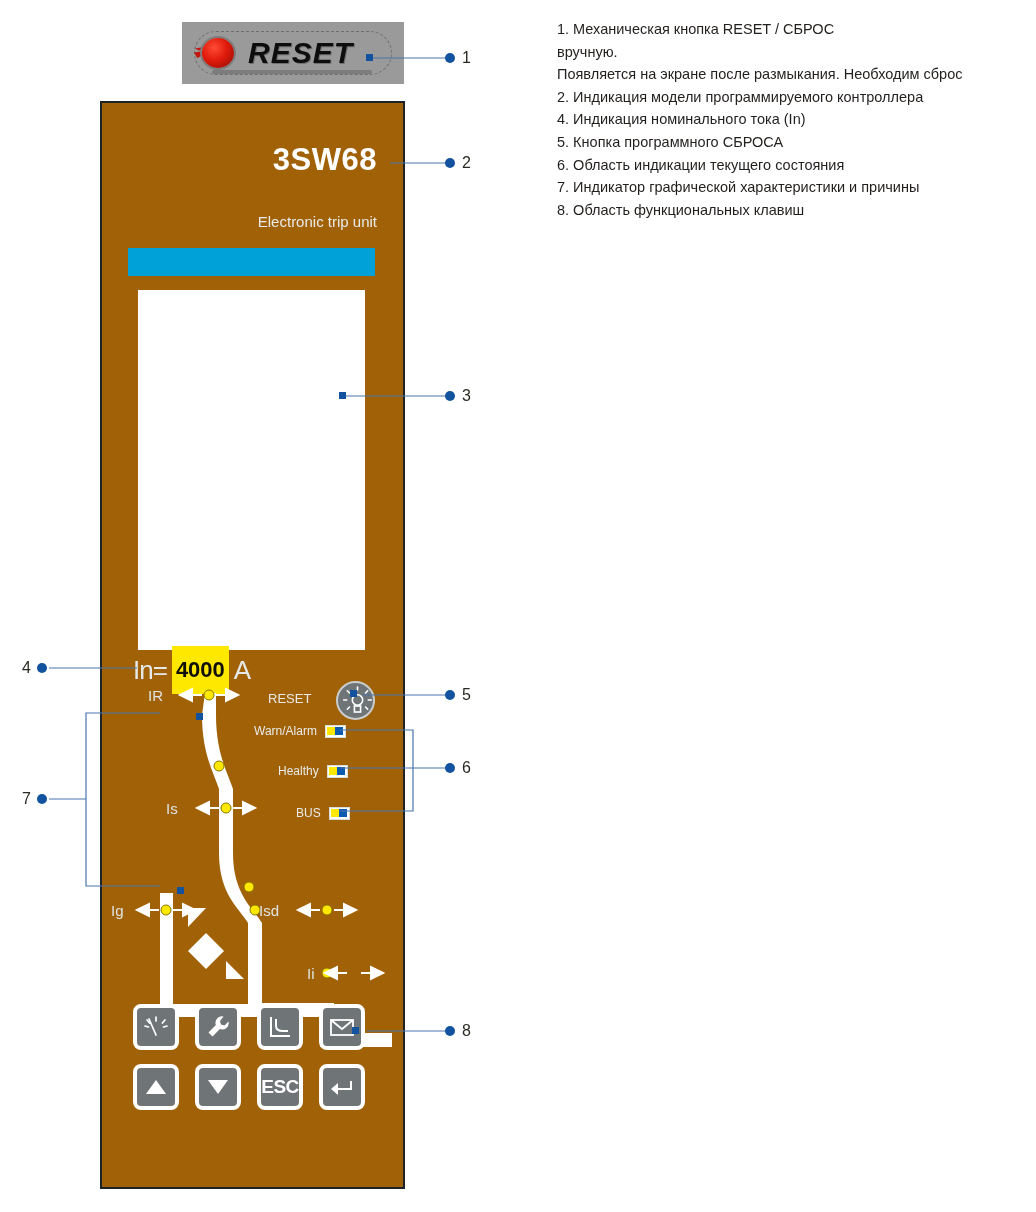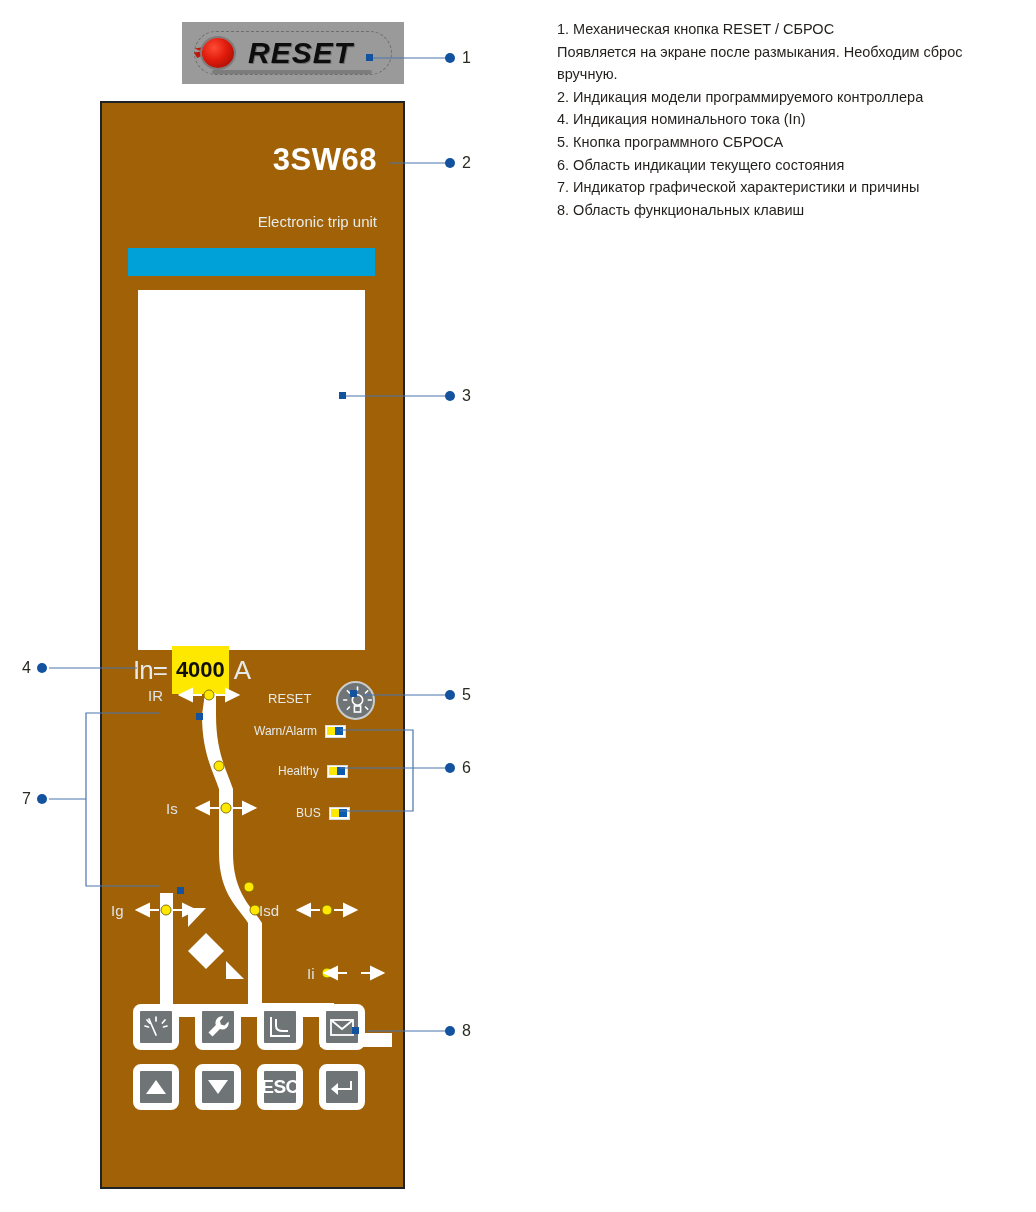--- a/index.html
+++ b/index.html
@@ -112,21 +112,21 @@
   }
   .led-box i { display: block; height: 100%; }
   .led-y { width: 48%; background: #ffe800; }
   .led-b { width: 52%; background: #0a5bb0; }
 
   
   #keys { position: absolute; left: 31px; top: 901px; }
   .key-row { display: flex; gap: 16px; margin-bottom: 14px; }
   .key {
     width: 46px; height: 46px; border-radius: 8px;
-    background: #6f7577; border: 7px solid #ffffff;
+    background: #6f7577; border: 4px solid #ffffff;
     display: flex; align-items: center; justify-content: center;
     color: #ffffff;
   }
   .key .esc-txt { font-size: 19px; font-weight: bold; letter-spacing: -0.5px; }
 
   
   #callouts { position: absolute; left: 0; top: 0; width: 1036px; height: 1212px;
               pointer-events: none; }
   .cnum {
     position: absolute; font-size: 16px; color: #2a2a22;
@@ -392,21 +392,21 @@
   <span class="cnum" style="left:462px; top:387px;">3</span>
   <span class="cnum" style="left:22px;  top:659px;">4</span>
   <span class="cnum" style="left:462px; top:686px;">5</span>
   <span class="cnum" style="left:462px; top:759px;">6</span>
   <span class="cnum" style="left:22px;  top:790px;">7</span>
   <span class="cnum" style="left:462px; top:1022px;">8</span>
 </div>
 
 <div id="legend">
   <p>1. Механическая кнопка RESET / СБРОС</p>
+  <p>вручную.</p>
   <p>Появляется на экране после размыкания. Необходим сброс</p>
-  <p>вручную.</p>
   <p>2. Индикация модели программируемого контроллера</p>
   <p>4. Индикация номинального тока (In)</p>
   <p>5. Кнопка программного СБРОСА</p>
   <p>6. Область индикации текущего состояния</p>
   <p>7. Индикатор графической характеристики и причины</p>
   <p>8. Область функциональных клавиш</p>
 </div>
 
 </body></html>

